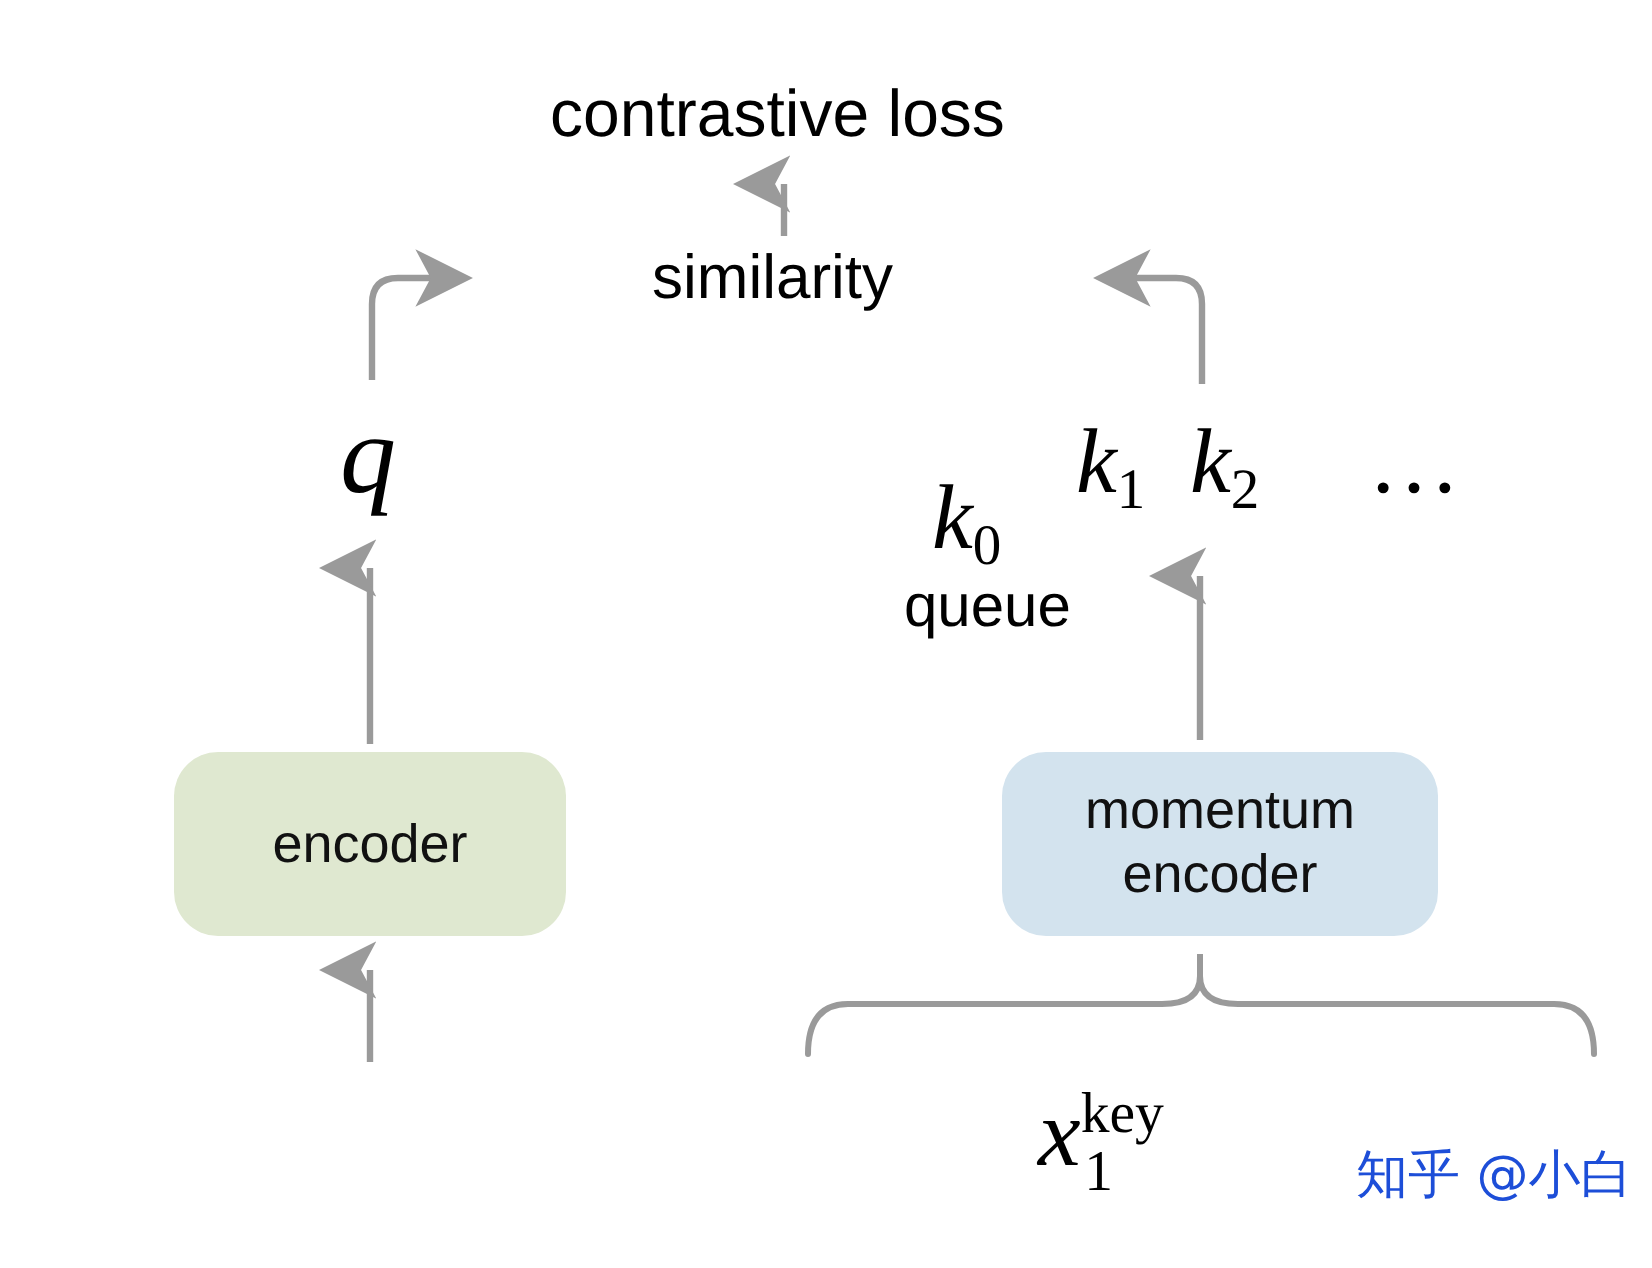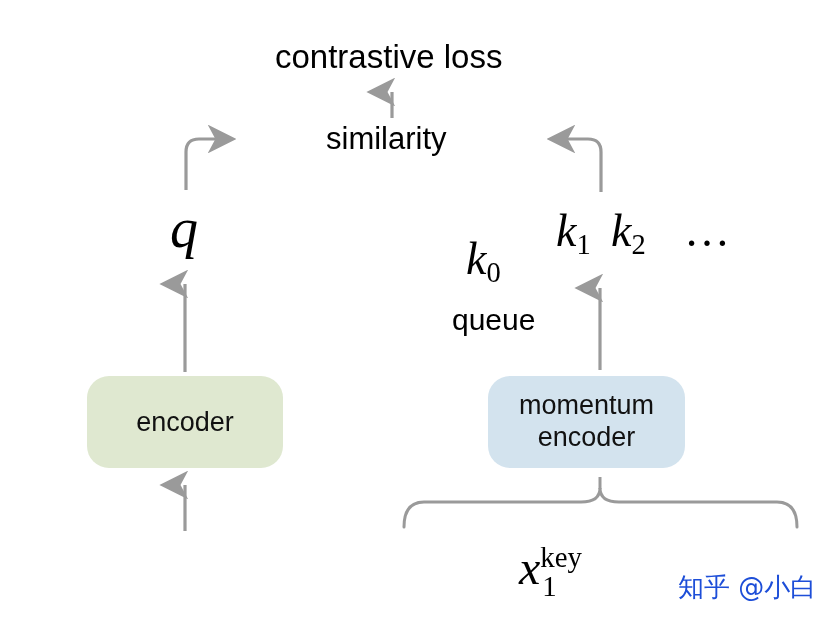--- a/index.html
+++ b/index.html
@@ -43,21 +43,21 @@
 
   #contrastive-loss {
     left: 275px; top: 40px;
     font-size: 33px;
   }
   #similarity {
     left: 326px; top: 123px;
     font-size: 31px;
   }
   #queue {
-    left: 452px; top: 305px;
+    left: 452px; top: 289px;
     font-size: 30px;
   }
 
   
   .box {
     border-radius: 22px;
     display: flex;
     align-items: center;
     justify-content: center;
     text-align: center;
@@ -65,22 +65,22 @@
   #encoder-box {
     left: 87px; top: 376px;
     width: 196px; height: 92px;
     background: #dfe8d0;
   }
   #encoder-box .box-label {
     font-size: 27px;
     color: #111111;
   }
   #momentum-encoder-box {
-    left: 488px; top: 376px;
-    width: 197px; height: 92px;
+    left: 501px; top: 376px;
+    width: 218px; height: 92px;
     background: #d3e3ee;
   }
   #momentum-encoder-box .box-label {
     font-size: 27px;
     color: #111111;
     line-height: 1.18;
   }
 
   
   #q-symbol {
@@ -90,22 +90,22 @@
   .k-term {
     font-size: 46px;
     top: 208px;
   }
   .k-term sub {
     font-size: 0.62em;
     font-style: normal;
     vertical-align: -0.28em;
   }
   #k0 { left: 466px; margin-top: 28px; }
-  #k1 { left: 538px; margin-left: 18px; }
-  #k2 { left: 611px; }
+  #k1 { left: 538px; }
+  #k2 { left: 595px; }
   #kdots {
     left: 684px; top: 208px;
     font-size: 46px;
     font-style: normal;
   }
 
   #x-query {
     left: 118px; top: 543px;
     font-size: 48px;
   }

